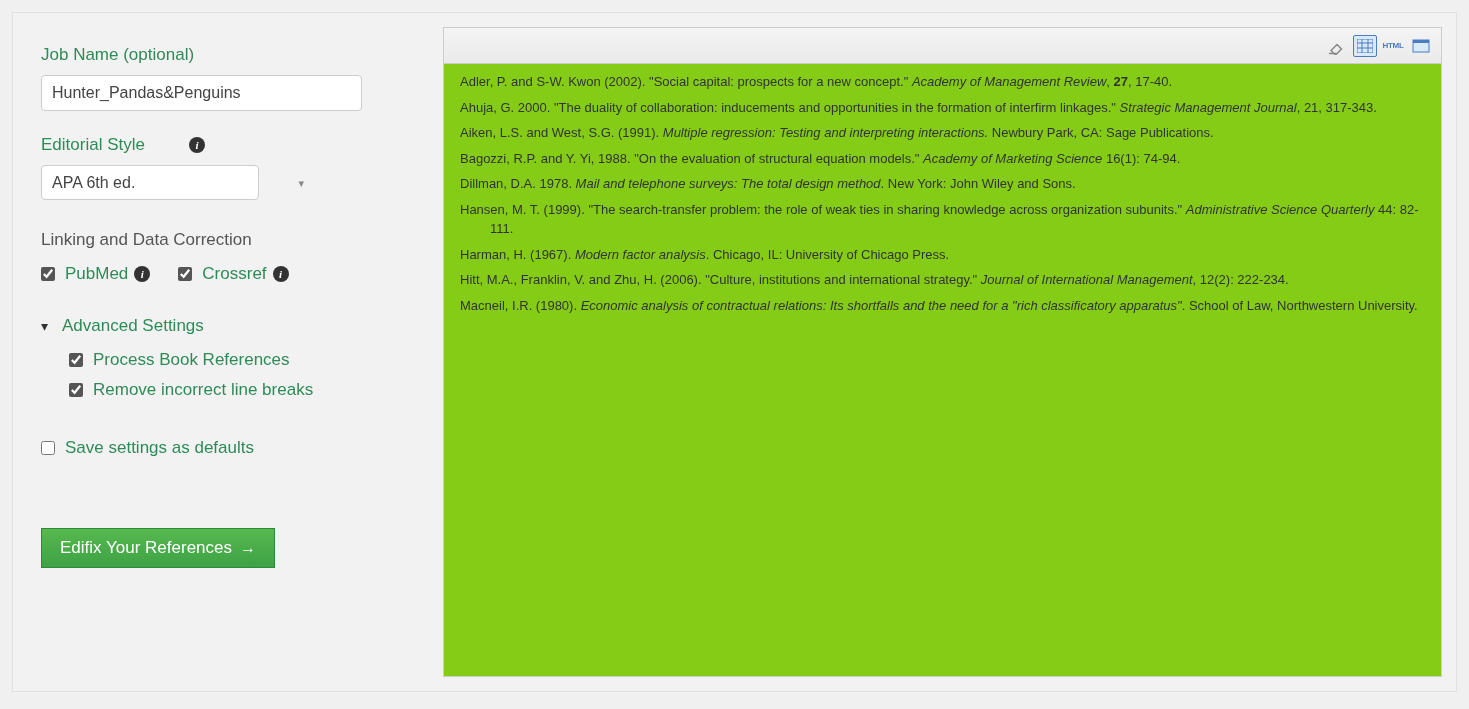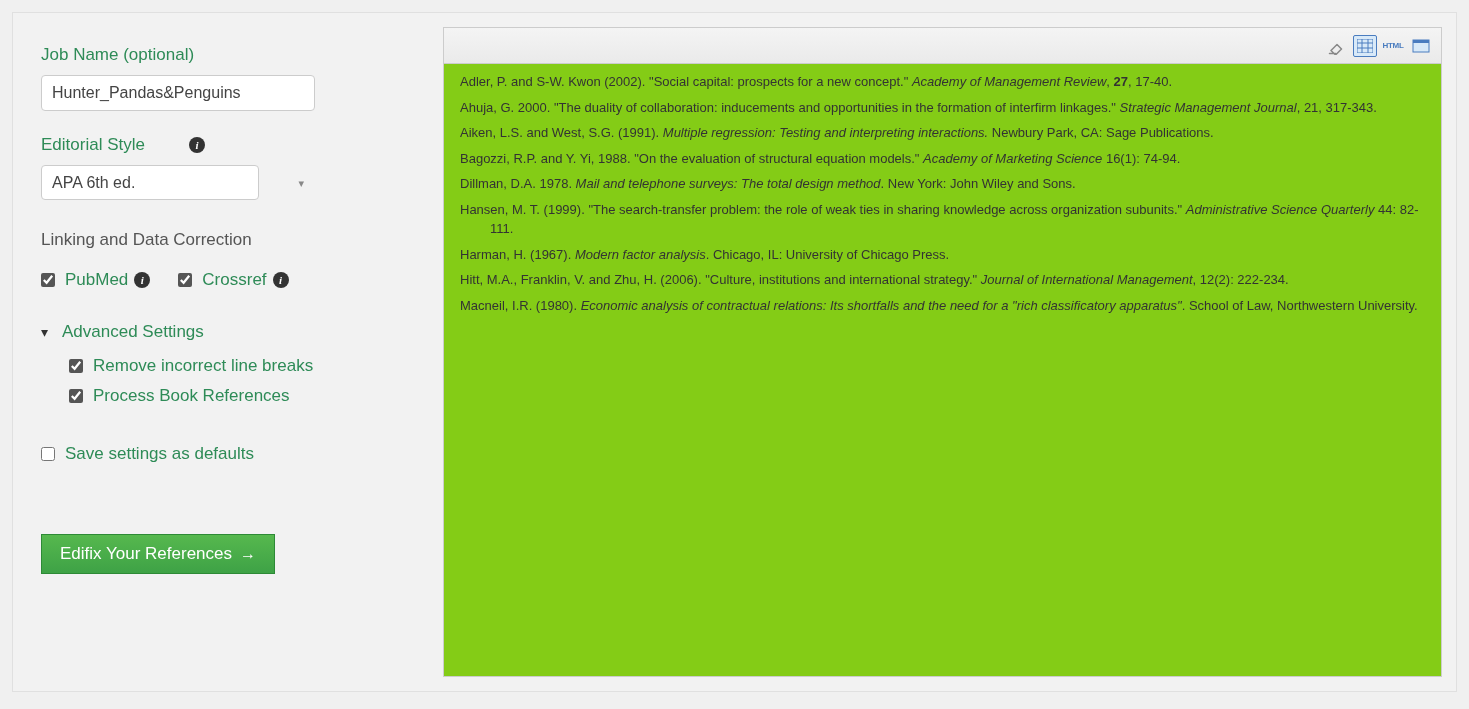--- a/index.html
+++ b/index.html
@@ -33,24 +33,24 @@
     font-weight: 400;
     margin-bottom: 10px;
     display: flex;
     align-items: center;
     gap: 6px;
   }
   .sub-heading {
     color: #555;
     font-size: 17px;
     font-weight: 400;
-    margin: 30px 0 20px;
+    margin: 30px 0 14px;
   }
   .text-input {
-    width: 274px;
+    width: 321px;
     padding: 8px 10px;
     border: 1px solid #ccc;
     border-radius: 4px;
     font-size: 16px;
     color: #444;
     background: #fff;
   }
   .select-input {
     width: 218px;
     padding: 8px 10px;
@@ -249,25 +249,25 @@
       </div>
     </div>
 
     <div class="advanced-header">
       <span class="chevron">▾</span>
       <span class="title">Advanced Settings</span>
     </div>
     <div class="advanced-body">
       <div class="cbx-item">
         <input type="checkbox" checked="" style="">
+        <label class="plain">Process Book References</label>
+      </div>
+      <div class="cbx-item">
+        <input type="checkbox" checked="" style="">
         <label class="plain">Remove incorrect line breaks</label>
-      </div>
-      <div class="cbx-item">
-        <input type="checkbox" checked="" style="">
-        <label class="plain">Process Book References</label>
       </div>
     </div>
 
     <div class="save-defaults">
       <div class="cbx-item">
         <input type="checkbox" style="">
         <label>Save settings as defaults</label>
       </div>
     </div>
 

